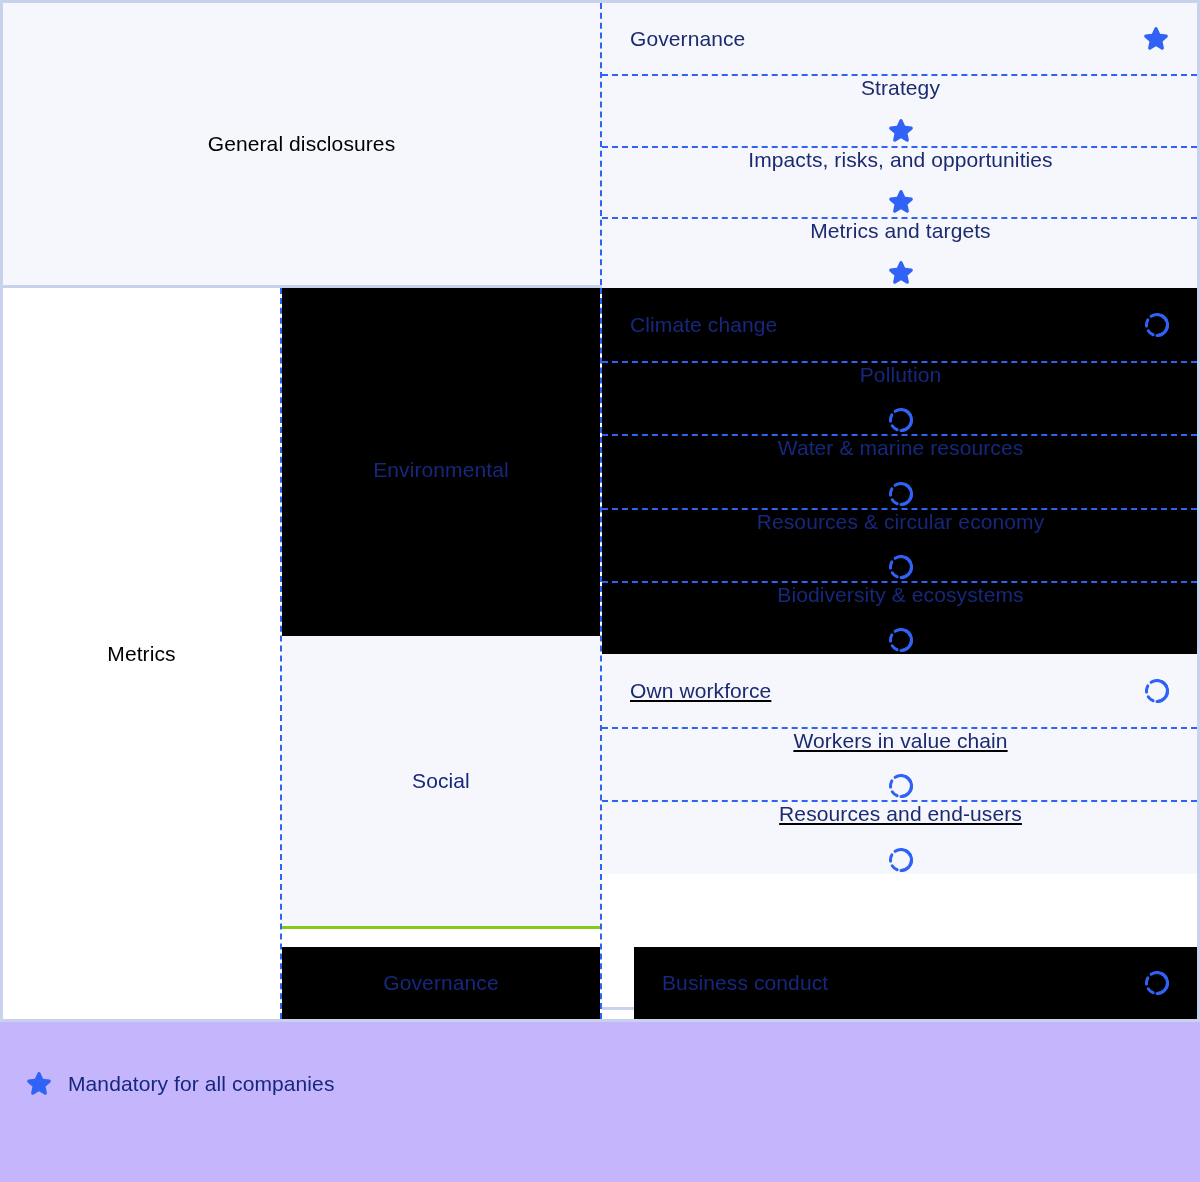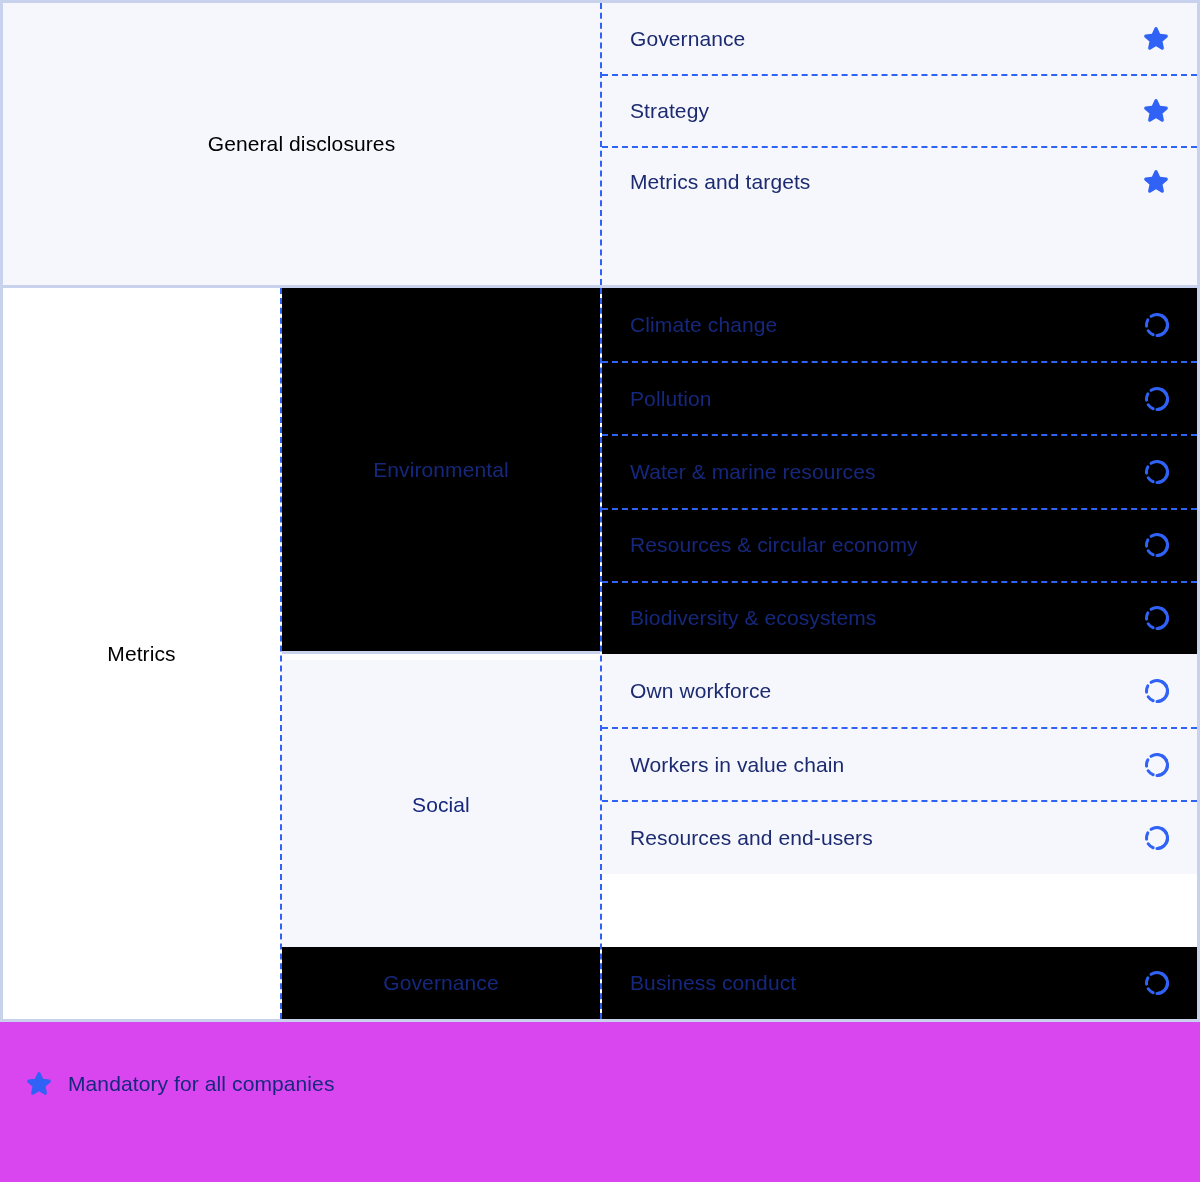--- a/index.html
+++ b/index.html
@@ -100,21 +100,21 @@
     font-size: 21px;
     color: #16287d;
     letter-spacing: 0.1px;
     text-align: left;
   }
   .pillar.dark { background: #000000; }
   .pillar.light { background: #f5f7fd; }
   .pillar.dark .pillar-label { color: #16287d; }
 
   .pillar-env   { top: 0;     height: 366px; border-bottom: 3px solid #c8d2ec; }
-  .pillar-soc   { top: 372px; height: 293px; border-bottom: 3px solid #84cc16; }
+  .pillar-soc   { top: 348px; height: 293px; border-bottom: 3px solid #84cc16; }
   .pillar-gov   { top: 659px; bottom: 0; }
 
   
   .col-topics {
     position: absolute;
     left: 597px;
     right: 0;
     top: 0;
     bottom: 0;
     border-left: 2px dashed #2f62f5;
@@ -124,63 +124,64 @@
     position: relative;
     display: flex;
     align-items: center;
     justify-content: space-between;
     padding: 0 26px 0 28px;
     box-sizing: border-box;
     height: 73px;
   }
   .topic-row + .topic-row {
     border-top: 2px dashed #2f62f5;
+    flex-direction: column;
   }
   .topic-label {
     font-size: 21px;
     color: #1c2b70;
     letter-spacing: 0.1px;
     white-space: nowrap;
   }
   .topic-row.on-dark { background: #000000; }
   .topic-row.on-dark .topic-label { color: #16287d; }
   .topic-row.on-light { background: #f5f7fd; }
 
   
   .topics-group {
     position: absolute;
     left: 0;
     right: 0;
     box-sizing: border-box;
   }
   .topics-env { top: 0;     height: 366px; border-bottom: 3px solid #c8d2ec; }
-  .topics-soc { top: 366px; height: 356px; border-bottom: 3px solid #c8d2ec; }
+  .topics-soc { top: 366px; height: 356px; border-bottom: 3px solid #c8d2ec; text-decoration: underline; }
   .topics-gov { top: 659px; bottom: 0; }
   .topics-env .topic-row { height: 73.2px; }
   .topics-soc .topic-row { height: 73.2px; }
-  .topics-gov .topic-row { height: 100%; }
+  .topics-gov .topic-row { height: 100%; margin-left: 32px; }
 
   .general-topics .topic-row { height: 71.25px; }
 
   
   .icon {
     flex: 0 0 auto;
     display: block;
     line-height: 0;
   }
   .icon svg { display: block; }
 
   
   .legend {
     position: absolute;
     left: 0;
     top: 1022px;
     width: 1200px;
     height: 160px;
-    background: #d946ef;
+    background: #c4b5fd;
     box-sizing: border-box;
     padding: 38px 0 9px 24px;
   }
   .legend-row {
     display: flex;
     align-items: center;
     height: 48px;
   }
   .legend-icon {
     width: 44px;
@@ -220,20 +221,28 @@
 
         <div class="topic-row on-light">
           <span class="topic-label">Strategy</span>
           <span class="icon">
             <svg width="30" height="30" viewBox="0 0 24 24">
                 <path d="M12 2.4c.5 0 .95.3 1.16.77l2.11 4.7 5.03.55c.52.06.95.41 1.1.9.16.5 0 1.04-.39 1.38l-3.77 3.3 1.05 4.99c.1.5-.1 1.03-.53 1.33-.42.3-.98.32-1.42.05L12 17.8l-4.34 2.57c-.44.27-1 .25-1.42-.05-.43-.3-.64-.82-.53-1.33l1.05-4.99-3.77-3.3a1.3 1.3 0 01-.39-1.38c.16-.49.58-.84 1.1-.9l5.03-.55 2.11-4.7c.21-.47.66-.77 1.16-.77z" fill="#2f62f5"></path>
               </svg>
           </span>
         </div>
 
+        <div class="topic-row on-light">
+          <span class="topic-label">Impacts, risks, and opportunities</span>
+          <span class="icon">
+            <svg width="30" height="30" viewBox="0 0 24 24">
+                <path d="M12 2.4c.5 0 .95.3 1.16.77l2.11 4.7 5.03.55c.52.06.95.41 1.1.9.16.5 0 1.04-.39 1.38l-3.77 3.3 1.05 4.99c.1.5-.1 1.03-.53 1.33-.42.3-.98.32-1.42.05L12 17.8l-4.34 2.57c-.44.27-1 .25-1.42-.05-.43-.3-.64-.82-.53-1.33l1.05-4.99-3.77-3.3a1.3 1.3 0 01-.39-1.38c.16-.49.58-.84 1.1-.9l5.03-.55 2.11-4.7c.21-.47.66-.77 1.16-.77z" fill="#2f62f5"></path>
+              </svg>
+          </span>
+        </div>
 
         <div class="topic-row on-light">
           <span class="topic-label">Metrics and targets</span>
           <span class="icon">
             <svg width="30" height="30" viewBox="0 0 24 24">
                 <path d="M12 2.4c.5 0 .95.3 1.16.77l2.11 4.7 5.03.55c.52.06.95.41 1.1.9.16.5 0 1.04-.39 1.38l-3.77 3.3 1.05 4.99c.1.5-.1 1.03-.53 1.33-.42.3-.98.32-1.42.05L12 17.8l-4.34 2.57c-.44.27-1 .25-1.42-.05-.43-.3-.64-.82-.53-1.33l1.05-4.99-3.77-3.3a1.3 1.3 0 01-.39-1.38c.16-.49.58-.84 1.1-.9l5.03-.55 2.11-4.7c.21-.47.66-.77 1.16-.77z" fill="#2f62f5"></path>
               </svg>
           </span>
         </div>
 

